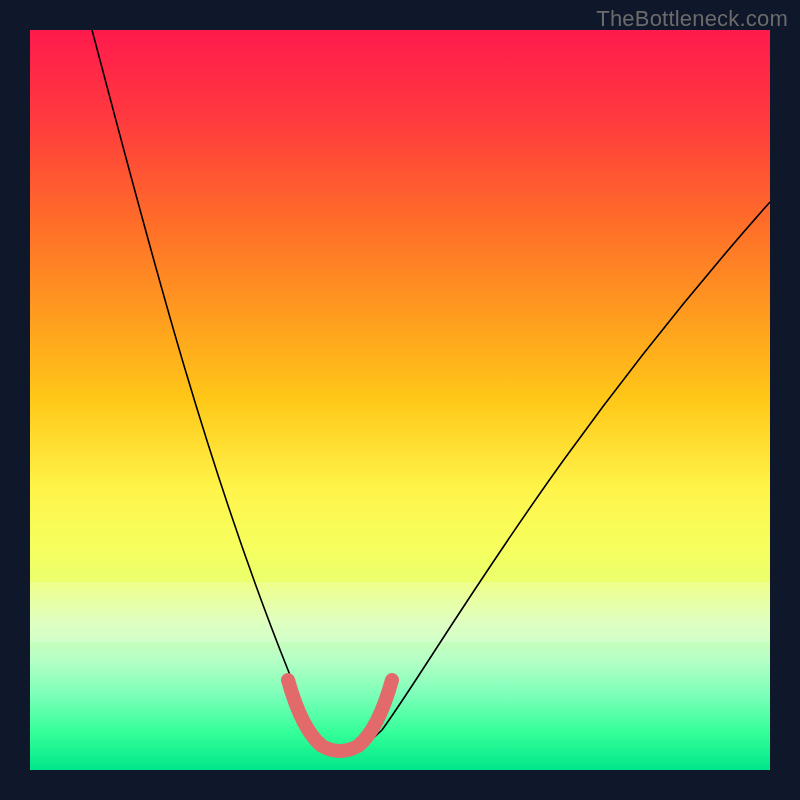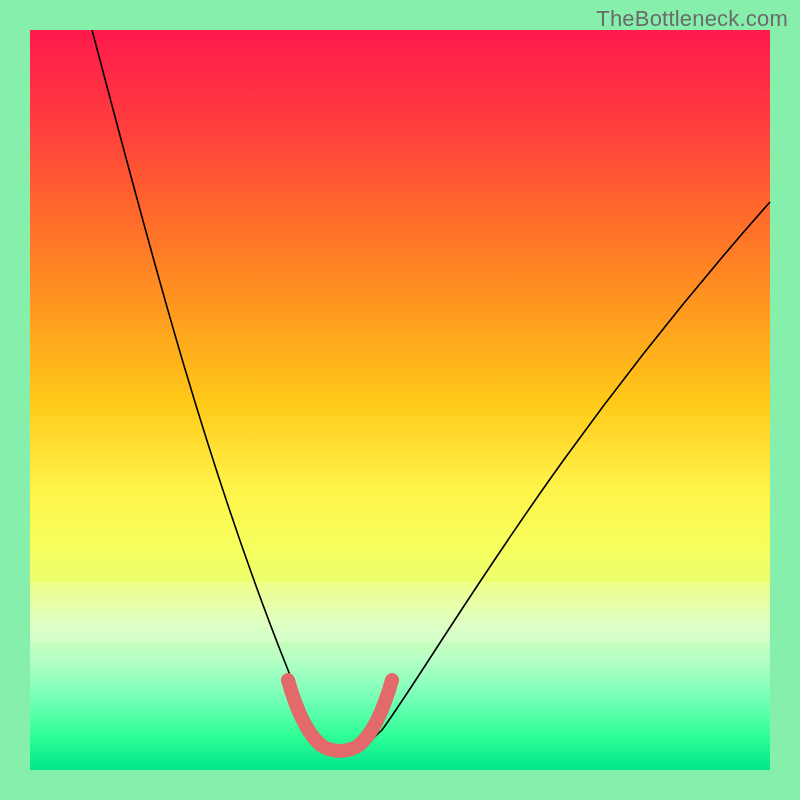--- a/index.html
+++ b/index.html
@@ -1,21 +1,21 @@
 <!DOCTYPE html>
 <html><head>
 <meta charset="utf-8">
 <style>
   * { margin: 0; padding: 0; box-sizing: border-box; }
   html, body { width: 800px; height: 800px; overflow: hidden; background: #000; }
   .frame {
     position: relative;
     width: 800px;
     height: 800px;
-    background: #86efac;
+    background: #0f172a;
   }
   .watermark {
     position: absolute;
     top: 6px;
     right: 12px;
     font-family: Arial, Helvetica, sans-serif;
     font-size: 22px;
     color: #6b6b6b;
     letter-spacing: 0.2px;
     user-select: none;

